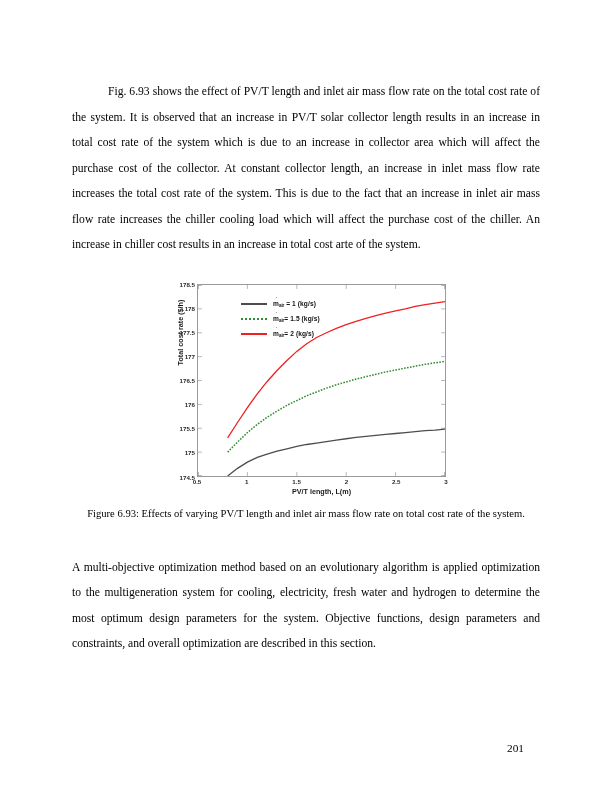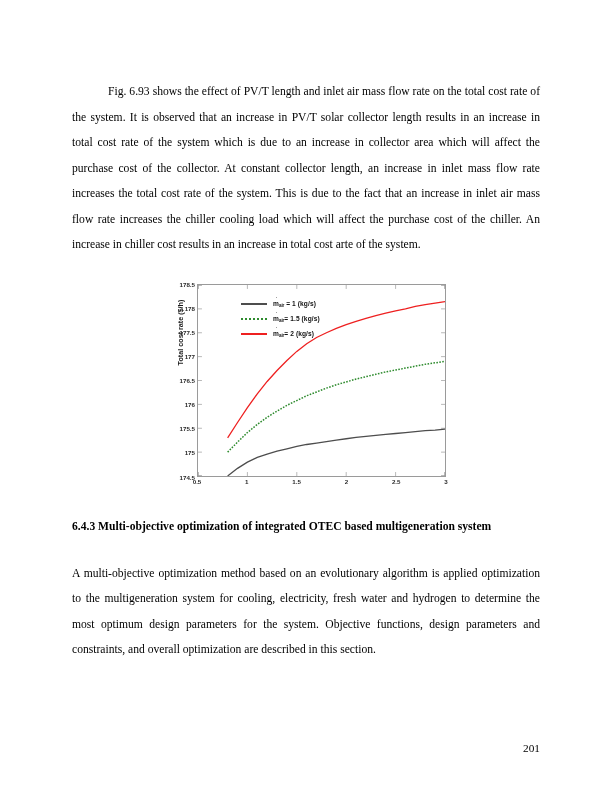--- a/index.html
+++ b/index.html
@@ -59,21 +59,21 @@
   }
   h4.subsection-heading {
     font-size: 11.3px;
     font-weight: bold;
     margin: 0;
     line-height: 22px;
     font-family: "Liberation Serif", serif;
   }
   .page-number {
     position: absolute;
-    right: 72px;
+    right: 88px;
     bottom: 38px;
     font-size: 11.3px;
     font-family: "Liberation Serif", serif;
   }
 
   
   .figure-wrap {
     position: relative;
     width: 468px;
     height: 228px;
@@ -296,27 +296,28 @@
         </div>
 
         <div class="xtick-labels">
             <span style="left: 0px;">0.5</span>
             <span style="left: 49.8px;">1</span>
             <span style="left: 99.6px;">1.5</span>
             <span style="left: 149.4px;">2</span>
             <span style="left: 199.2px;">2.5</span>
             <span style="left: 249px;">3</span>
           </div>
+        <div class="x-axis-title">PV/T length, L(m)</div>
       </div>
     </div>
 
+    <p class="caption">Figure 6.93: Effects of varying PV/T length and inlet air mass flow rate on total cost rate of the system.</p>
 
     <div class="spacer-10"></div>
 
-    <h3 class="section-heading">6.4.3 Multi-objective optimization of integrated OTEC based multigeneration system</h3>
 
     <div class="spacer-8"></div>
 
     <p class="body-text">A multi-objective optimization method based on an evolutionary algorithm is applied optimization to the multigeneration system for cooling, electricity, fresh water and hydrogen to determine the most optimum design parameters for the system. Objective functions, design parameters and constraints, and overall optimization are described in this section.</p>
 
     <div class="spacer-20"></div>
 
 
     <div class="spacer-15"></div>
 

